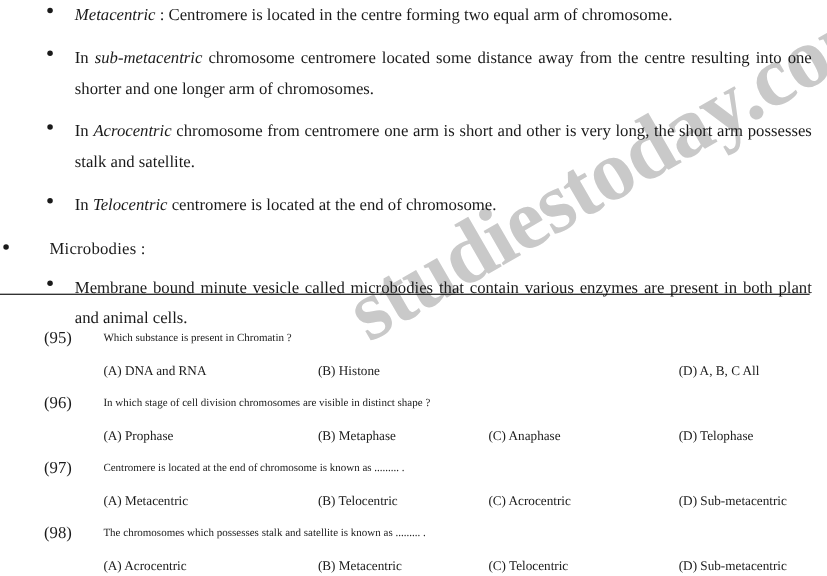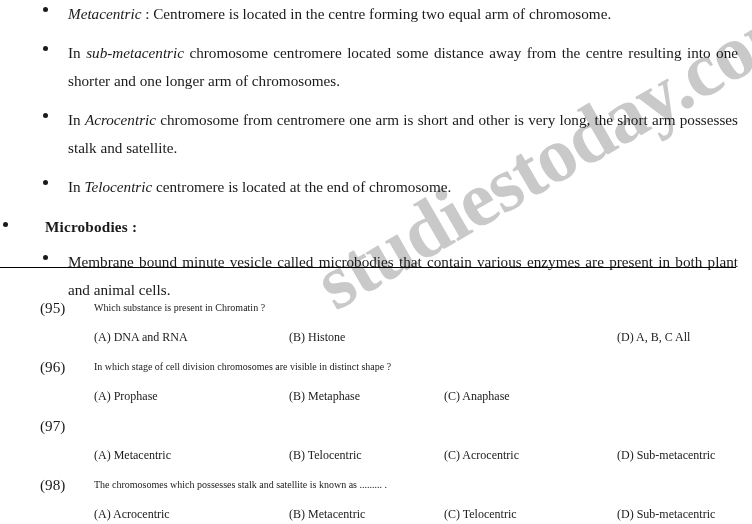--- a/index.html
+++ b/index.html
@@ -91,21 +91,21 @@
     left: 3px;
     top: 7px;
     width: 5px;
     height: 5px;
     border-radius: 50%;
     background: #1a1a1a;
   }
   .head-row .htxt {
     font-size: 15.2px;
     line-height: 24px;
-    font-weight: 700;
+    font-weight: 400;
     letter-spacing: 0.2px;
   }
 
   
   .divider {
     position: absolute;
     left: 0;
     top: 267px;
     width: 736px;
     height: 0;
@@ -216,26 +216,28 @@
 
     <div class="q-block">
       <div class="q-line">
         <span class="q-num">(96)</span>
         <span class="q-text">In which stage of cell division chromosomes are visible in distinct shape ?</span>
       </div>
       <div class="opt-line">
         <span class="opt a">(A)  Prophase</span>
         <span class="opt b">(B)  Metaphase</span>
         <span class="opt c">(C)  Anaphase</span>
+        <span class="opt d">(D)  Telophase</span>
       </div>
     </div>
 
     <div class="q-block">
       <div class="q-line">
         <span class="q-num">(97)</span>
+        <span class="q-text">Centromere is located at the end of chromosome is known as ......... .</span>
       </div>
       <div class="opt-line">
         <span class="opt a">(A)  Metacentric</span>
         <span class="opt b">(B)  Telocentric</span>
         <span class="opt c">(C)  Acrocentric</span>
         <span class="opt d">(D)  Sub-metacentric</span>
       </div>
     </div>
 
     <div class="q-block">

